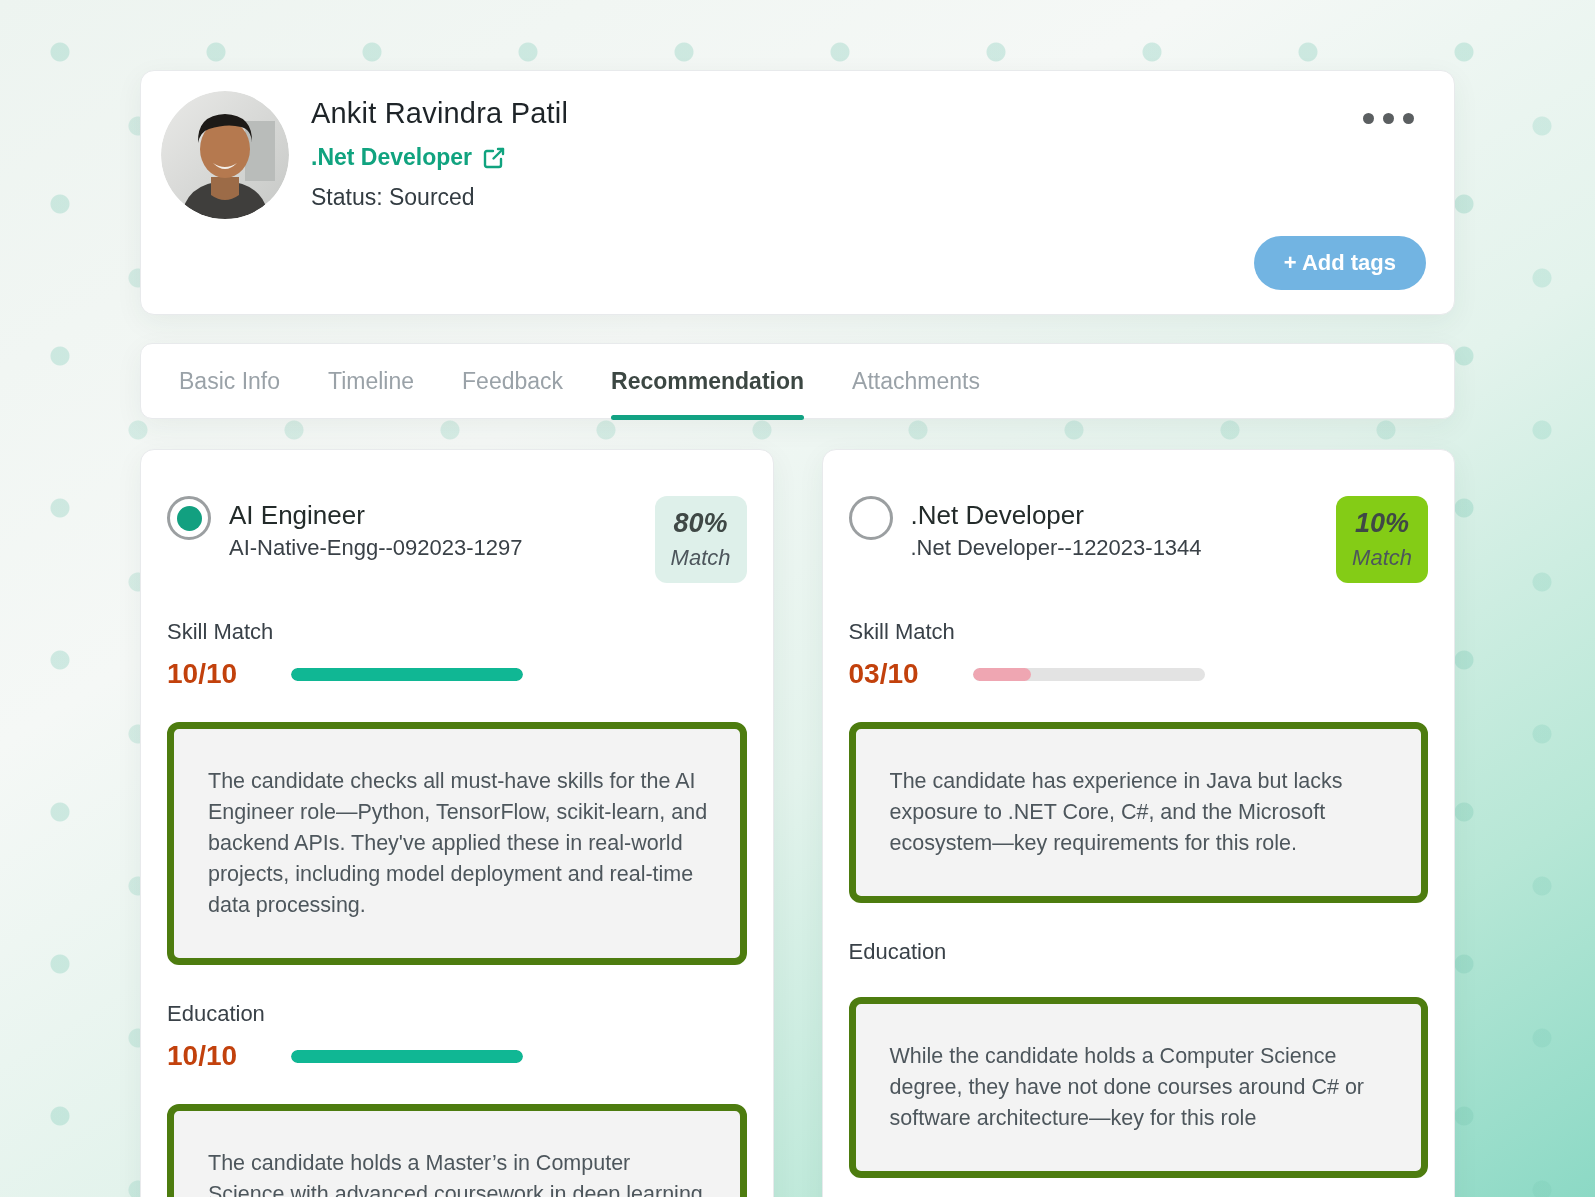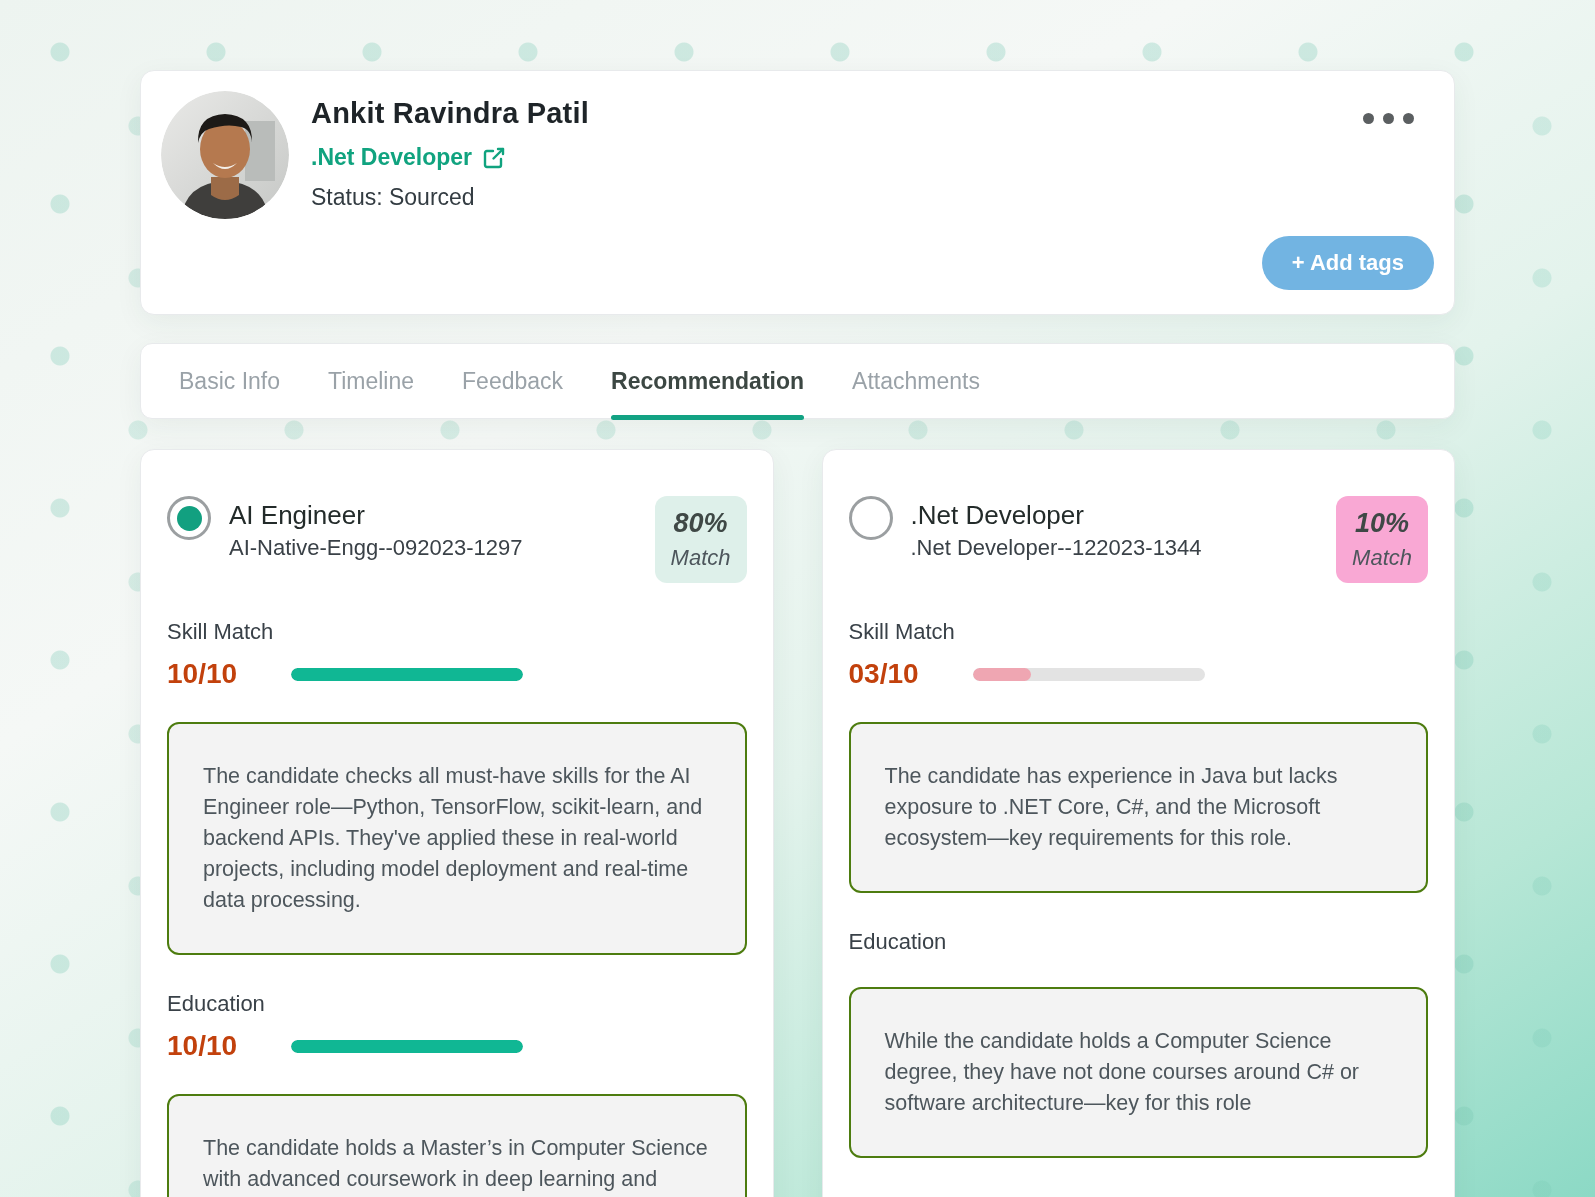--- a/index.html
+++ b/index.html
@@ -21,28 +21,28 @@
     border: 1px solid #e8eaec;
     border-radius: 14px;
     box-shadow: 0 8px 28px rgba(40,60,55,0.06);
   }
 
   
   .profile-card { margin-top: 70px; height: 245px; position: relative; padding: 20px; }
   .profile-main { display: flex; gap: 22px; }
   .avatar { width: 128px; height: 128px; border-radius: 50%; overflow: hidden; flex: 0 0 auto; }
   .profile-info { padding-top: 6px; }
-  .profile-name { font-size: 29px; font-weight: 700; color: #1e2428; letter-spacing: .2px; }
+  .profile-name { font-size: 29px; font-weight: 400; color: #1e2428; letter-spacing: .2px; }
   .profile-role { margin-top: 14px; display: flex; align-items: center; gap: 10px; cursor: pointer; }
   .profile-role .role-text { font-size: 23px; font-weight: 700; color: #10a37f; }
   .profile-status { margin-top: 13px; font-size: 23px; color: #333c42; }
   .menu-dots { position: absolute; top: 42px; right: 40px; display: flex; gap: 9px; cursor: pointer; }
   .menu-dots i { width: 11px; height: 11px; border-radius: 50%; background: #5b5f61; }
   .add-tags-btn {
-    position: absolute; right: 20px; bottom: 24px;
+    position: absolute; right: 28px; bottom: 24px;
     background: #72b4e2; color: #ffffff; border: none; cursor: pointer;
     font-family: inherit; font-size: 22px; font-weight: 600;
     padding: 14px 30px; border-radius: 999px;
   }
 
   
   .tabbar { margin-top: 28px; height: 76px; display: flex; align-items: stretch; gap: 48px; padding: 0 38px; border-radius: 12px; }
   .tab { display: flex; align-items: center; font-size: 23px; color: #9aa2a8; position: relative; cursor: pointer; white-space: nowrap; }
   .tab.active { color: #3c4743; font-weight: 700; }
   .tab.active::after {
@@ -64,21 +64,21 @@
   .match-word { margin-top: 6px; font-size: 22px; color: #4d565c; }
 
   .section { margin-top: 36px; }
   .section:first-of-type { margin-top: 44px; }
   .section-label { font-size: 22px; color: #394148; }
   .score-row { display: flex; align-items: center; margin-top: 13px; }
   .score-value { width: 124px; font-size: 28px; font-weight: 700; color: #c2410c; }
   .bar-track { width: 232px; height: 13px; border-radius: 7px; background: #e3e3e3; overflow: hidden; }
   .bar-fill { height: 100%; border-radius: 7px; }
   .note-box {
-    margin-top: 32px; background: #f3f3f3; border: 2px solid #4d7c0f;
+    margin-top: 32px; background: #f3f3f3; border: 7px solid #4d7c0f;
     border-radius: 12px; padding: 37px 30px 37px 34px;
     font-size: 21.5px; line-height: 31px; color: #4d565c;
   }
 </style>
 </head>
 <body>
 
 <div class="page">
 
   <div class="card profile-card">
@@ -174,21 +174,21 @@
       </div>
     </div>
 
     <div class="card rec-card">
       <div class="rec-header">
         <div class="radio"></div>
         <div class="rec-titles">
           <div class="rec-title">.Net Developer</div>
           <div class="rec-reqid">.Net Developer--122023-1344</div>
         </div>
-        <div class="match-badge" style="background-color: #f9a8d4;">
+        <div class="match-badge" style="background-color: #84cc16;">
           <div class="match-pct">10%</div>
           <div class="match-word">Match</div>
         </div>
       </div>
 
       <div class="section">
         <div class="section-label">Skill Match</div>
         <div class="score-row">
           <div class="score-value">03/10</div>
           <div class="bar-track">

